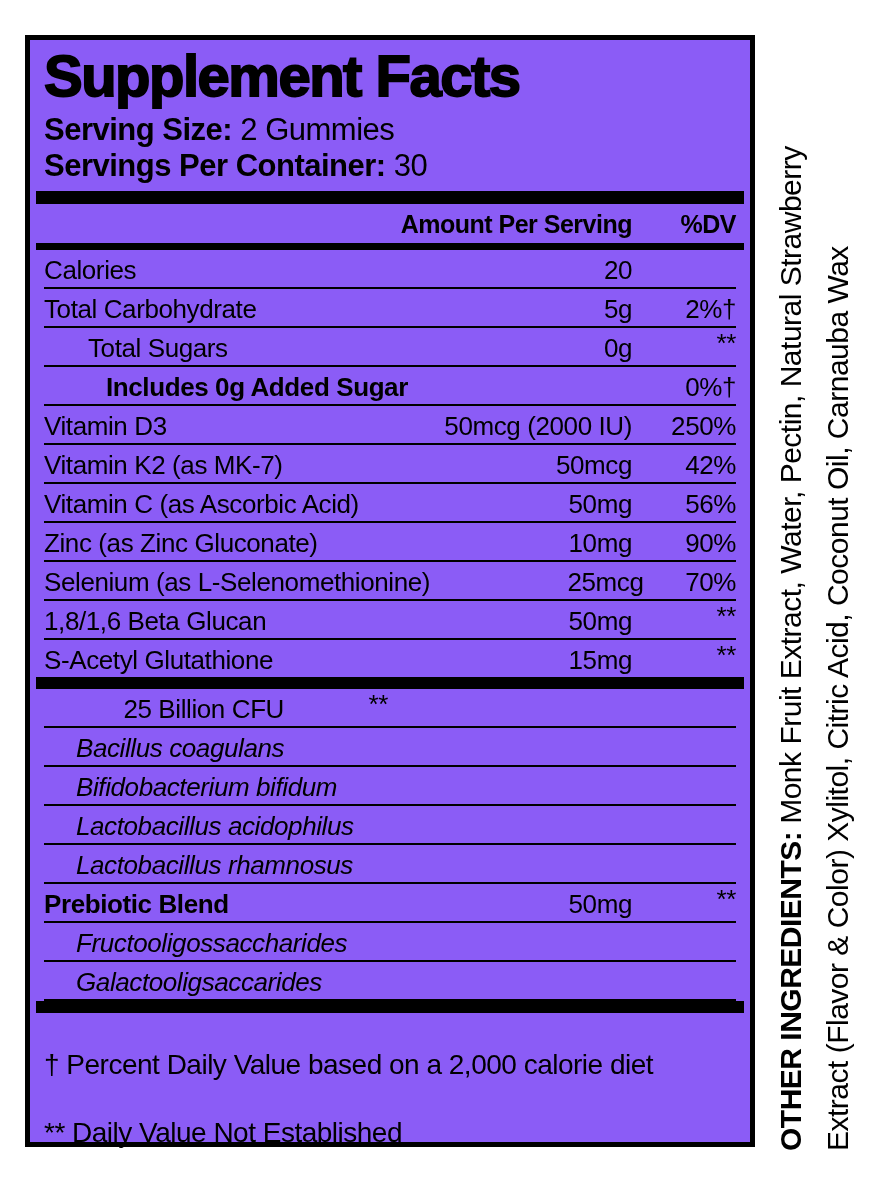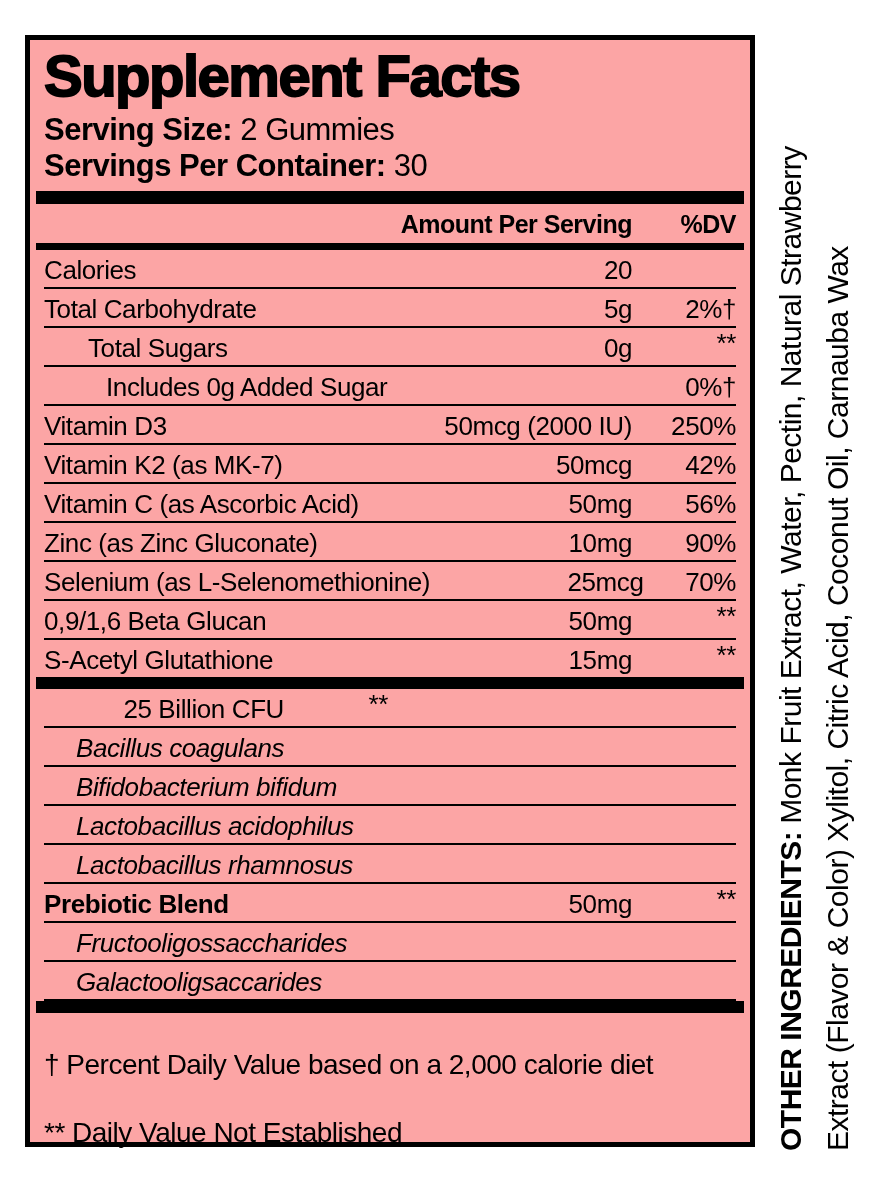--- a/index.html
+++ b/index.html
@@ -20,21 +20,21 @@
     overflow: hidden;
   }
   .label-box {
     position: absolute;
     left: 25px;
     top: 35px;
     width: 730px;
     height: 1112px;
     border: 5px solid #000;
     box-sizing: border-box;
-    background: #fca5a5;
+    background: #8b5cf6;
     padding: 6px 14px 0 14px;
   }
   .label-title {
     font-size: 58px;
     font-weight: bold;
     letter-spacing: -1.5px;
     line-height: 1.04;
     -webkit-text-stroke: 1.8px #000;
     margin: 0 0 6px 0;
     white-space: nowrap;
@@ -74,21 +74,21 @@
     letter-spacing: -0.4px;
     line-height: 1;
   }
   .row.no-border { border-bottom: none; }
   .row .name { flex: 1; white-space: nowrap; }
   .row .amount { width: 240px; text-align: right; white-space: nowrap; }
   .row .dv { width: 104px; text-align: right; white-space: nowrap; }
   .row.bold .name { font-weight: bold; }
   .row.italic .name { font-style: italic; }
   .row.indent-1 .name { padding-left: 44px; }
-  .row.indent-2 .name { padding-left: 62px; }
+  .row.indent-2 .name { padding-left: 62px; font-weight: bold; }
   .row.indent-s .name { padding-left: 32px; }
   .dv .stars { display: inline-block; transform: translateY(-5px); }
   .footnotes {
     margin-top: 6px;
     font-size: 28px;
     letter-spacing: -0.5px;
     line-height: 1.17;
   }
   .footnote { white-space: nowrap; margin-top: 36px; }
   .vertical-ingredients {
@@ -170,21 +170,21 @@
           <span class="name">Zinc (as Zinc Gluconate)</span>
           <span class="amount">10mg</span>
           <span class="dv">90%</span>
         </div>
         <div class="row">
           <span class="name">Selenium (as L-Selenomethionine)</span>
           <span class="amount">25mcg</span>
           <span class="dv">70%</span>
         </div>
         <div class="row">
-          <span class="name">0,9/1,6 Beta Glucan</span>
+          <span class="name">1,8/1,6 Beta Glucan</span>
           <span class="amount">50mg</span>
           <span class="dv"><span class="stars">**</span></span>
         </div>
         <div class="row no-border">
           <span class="name">S-Acetyl Glutathione</span>
           <span class="amount">15mg</span>
           <span class="dv"><span class="stars">**</span></span>
         </div>
         <div class="bar thick"></div>
         <div class="row bold">

